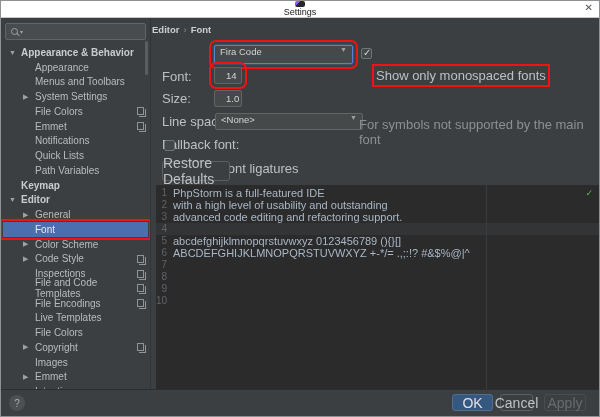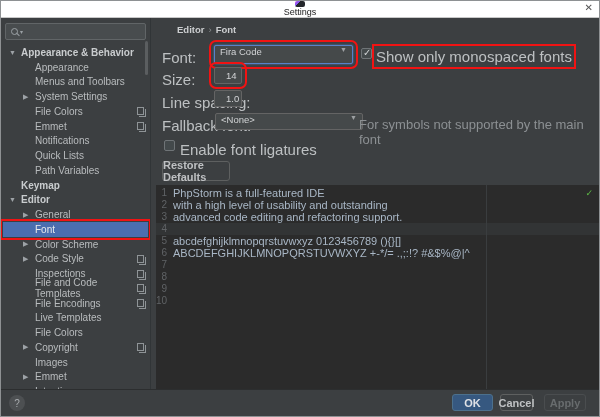--- a/index.html
+++ b/index.html
@@ -35,37 +35,37 @@
   .tree-row .arrow{width:12px;font-size:7px;color:#9da2a6;flex:0 0 12px;}
   .tree-row.selected{background:var(--sel);color:#e8eaec;}
   .tree-row.annotated{outline:2px solid var(--red);outline-offset:1px;}
   .dup-icon{margin-left:auto;margin-right:4px;width:7px;height:8px;border:1px solid #8f9497;
     position:relative;background:var(--panel);flex:0 0 7px;}
   .dup-icon::before{content:'';position:absolute;left:1px;top:1px;width:6px;height:7px;
     border-right:1px solid #8f9497;border-bottom:1px solid #8f9497;}
   .side-scroll{position:absolute;right:2px;top:23px;width:3px;height:34px;background:#5b5e60;border-radius:2px;}
   
   .main{position:absolute;left:151px;top:17px;width:449px;height:373px;}
-  .breadcrumb{position:absolute;left:25px;top:6px;font-weight:bold;color:#ccced0;font-size:9.5px;}
+  .breadcrumb{position:absolute;left:0;top:6px;font-weight:bold;color:#ccced0;font-size:9.5px;}
   .breadcrumb .sep{color:#8b8f92;padding:0 4px;font-weight:normal;}
-  .flabel{position:absolute;font-size:15px;color:var(--txt);}
+  .flabel{position:absolute;font-size:13px;color:var(--txt);margin-top:20px;}
   .combo{position:absolute;background:var(--field);border:1px solid var(--border);border-radius:2px;
     color:#d2d4d6;display:flex;align-items:flex-start;padding:0 5px;cursor:pointer;}
   .combo .caret{margin-left:auto;font-size:7px;color:#9da0a3;}
   .combo.focused{border-color:#5781c9;box-shadow:0 0 2px #5781c9;}
   .field{position:absolute;background:var(--field);border:1px solid var(--border);border-radius:2px;
     color:#d2d4d6;padding:0 11px;display:flex;align-items:center;}
   .red-box{outline:2px solid var(--red);outline-offset:3px;}
   .red-box-tight{outline:2px solid var(--red);outline-offset:2px;}
   .checkbox{position:absolute;width:11px;height:11px;background:#43494b;border:1px solid #6f7477;
     border-radius:2px;cursor:pointer;}
   .checkbox.checked::after{content:"✓";position:absolute;left:1px;top:-2px;color:#cfd2d4;font-size:10px;}
   .hint{position:absolute;color:var(--dim);font-size:13px;}
   .btn{position:absolute;border:1px solid #5e6060;border-radius:3px;background:var(--panel);
-    color:#bfc1c3;font-size:11px;display:flex;align-items:center;justify-content:center;cursor:pointer;font-weight:bold;}
+    color:#bfc1c3;font-size:14px;display:flex;align-items:center;justify-content:center;cursor:pointer;}
   
   .editor{position:absolute;left:4px;top:167px;right:0;bottom:0;background:var(--editor);
     overflow:hidden;font-family:"DejaVu Sans Mono",monospace;padding-top:2px;}
   .eline{display:flex;height:12px;line-height:12px;white-space:pre;}
   .eline.caret-line{background:#323435;}
   .eline .lnum{flex:0 0 11px;text-align:right;color:#606366;font-size:10px;margin-right:6px;}
   .eline .ltext{color:var(--code);font-size:11px;}
   .margin-guide{position:absolute;left:330px;top:0;bottom:0;width:1px;background:#3a3d3f;}
   .status-ok{position:absolute;right:8px;top:3px;color:var(--green);font-size:9px;}
   

